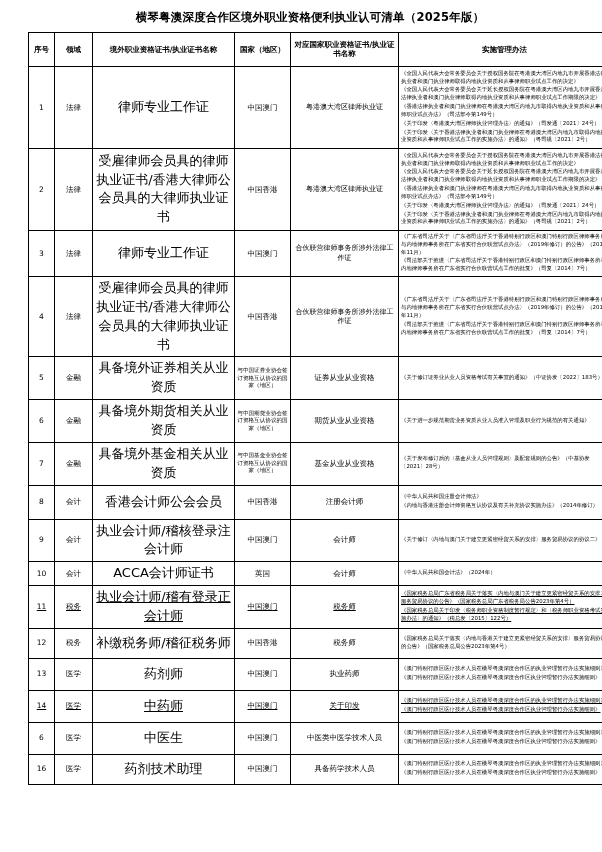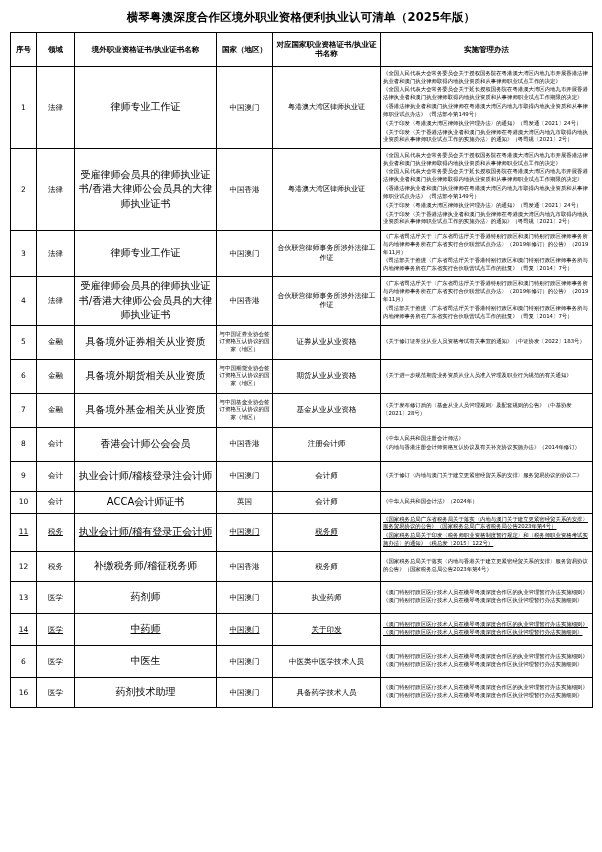--- a/index.html
+++ b/index.html
@@ -12,21 +12,21 @@
     height: 852px;
     font-family: "DejaVu Sans", "Liberation Sans", sans-serif;
     color: #000000;
     overflow: hidden;
   }
   .page {
     width: 602px;
     height: 672px;
     position: relative;
     box-sizing: border-box;
-    padding: 8px 10px 0 10px;
+    padding: 8px 10px 0 28px;
   }
   .doc-title {
     text-align: center;
     font-size: 11.5px;
     font-weight: bold;
     letter-spacing: 0.2px;
     margin: 2px 0 7px 0;
     line-height: 1.3;
   }
   table.main {
@@ -54,21 +54,21 @@
   col.c-domestic { width: 108px; }
   col.c-mgmt  { width: 212px; }
 
   td.no, td.field, td.country, td.domestic {
     text-align: center;
     font-size: 7.5px;
     line-height: 1.3;
   }
   td.cert {
     text-align: center;
-    font-size: 10px;
+    font-size: 13px;
     line-height: 1.45;
   }
   td.mgmt {
     text-align: left;
     font-size: 5.4px;
     line-height: 1.45;
     padding: 2px 3px;
   }
   td.mgmt p {
     margin: 0 0 1px 0;

